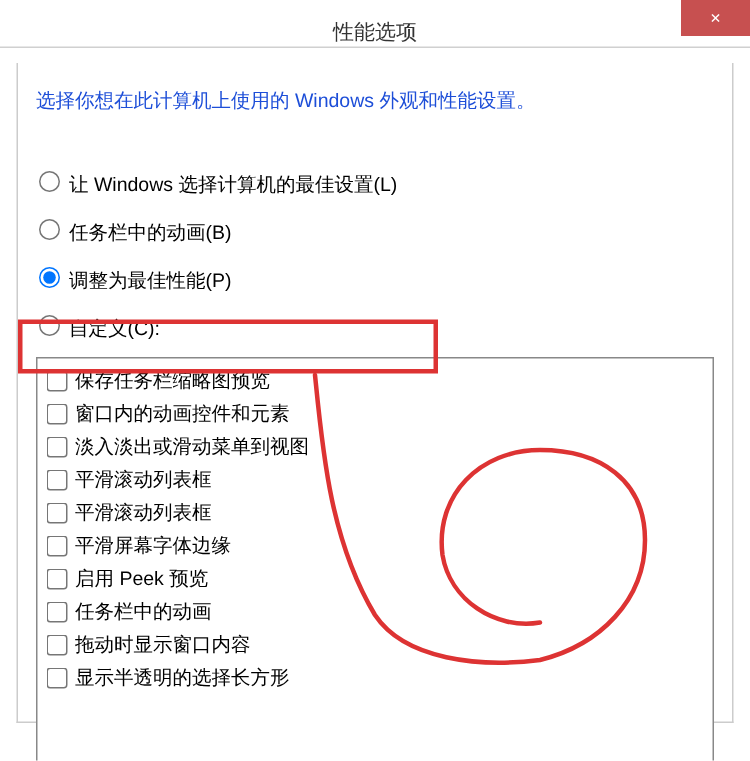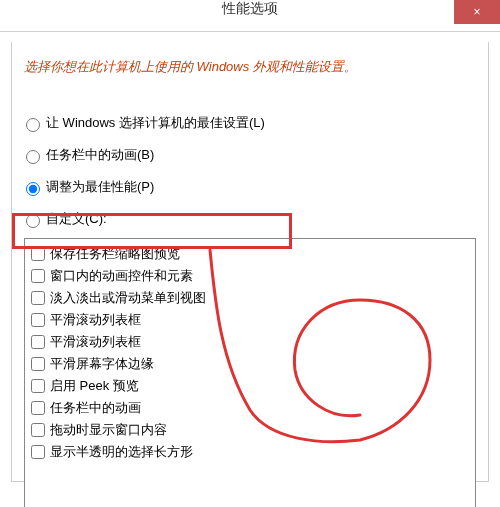--- a/index.html
+++ b/index.html
@@ -10,21 +10,21 @@
       width: 500px;
       height: 507px;
       overflow: hidden;
       position: relative;
     }
     .titlebar {
       height: 32px;
       background: #fff;
       border-bottom: 1px solid #d0d0d0;
       display: flex;
-      align-items: flex-start;
+      align-items: flex-end;
       justify-content: center;
       position: relative;
     }
     .titlebar-title {
       color: #333;
       font-size: 14px;
     }
     .close-btn {
       position: absolute;
       right: 0;
@@ -67,27 +67,26 @@
     .tab-panel {
       border: 1px solid #ccc;
       border-top: none;
       padding: 16px 12px;
       margin-left: 3px;
       margin-right: 3px;
       height: 440px;
     }
     .description {
       font-size: 13px;
-      color: #c2410c;
+      color: #1d4ed8;
       margin-bottom: 34px;
-      font-style: italic;
     }
     .radio-row {
       display: flex;
-      align-items: flex-end;
+      align-items: flex-start;
       padding: 4px 2px;
       margin-bottom: 6px;
       cursor: pointer;
     }
     .radio-row input[type="radio"] {
       margin-right: 6px;
       width: 14px;
       height: 14px;
     }
     .radio-row label {

